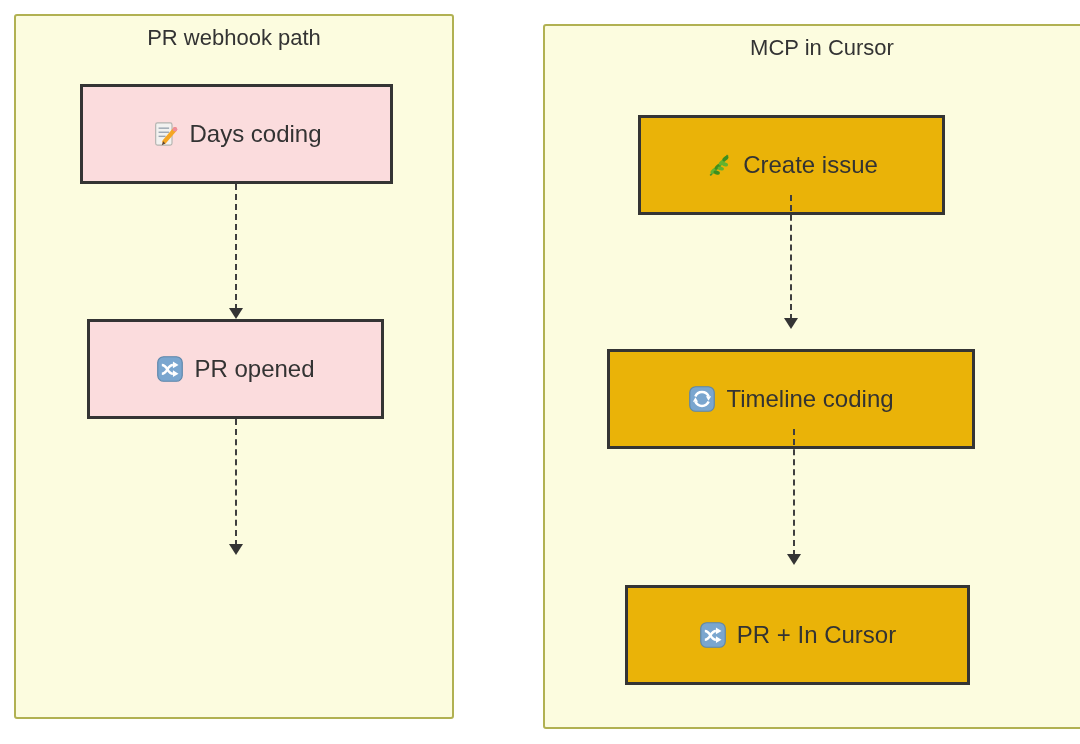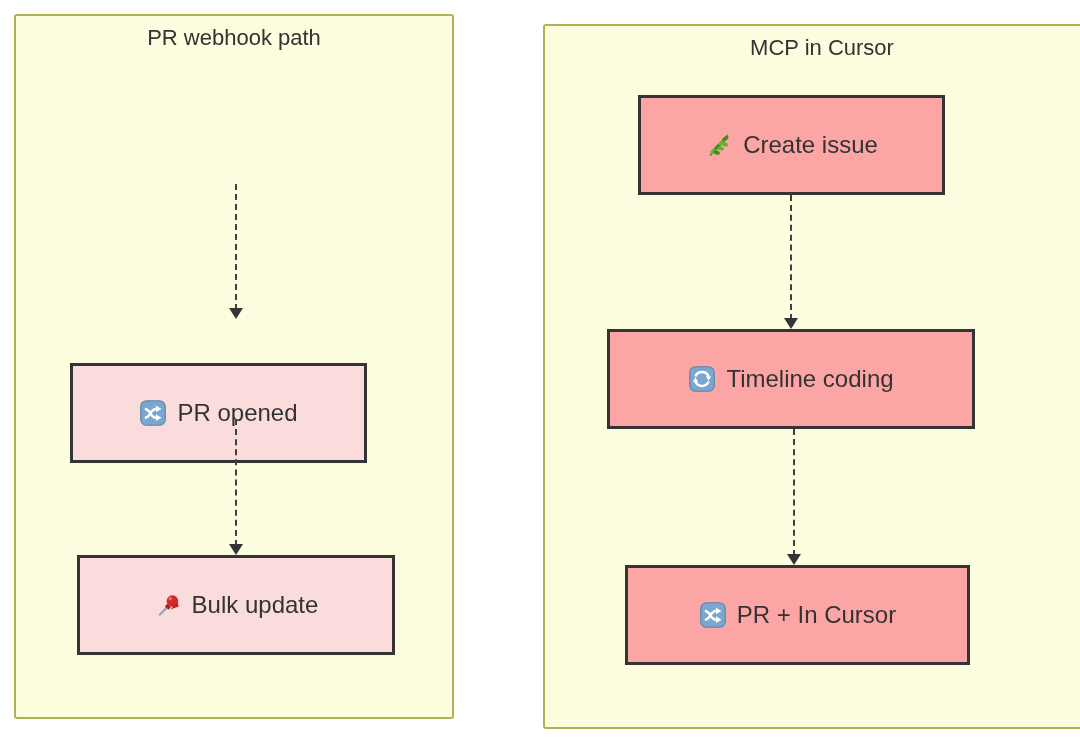--- a/index.html
+++ b/index.html
@@ -22,21 +22,21 @@
   }
   .node{
     position:absolute;
     border:3px solid #343434;
     box-sizing:border-box;
     display:flex;align-items:center;justify-content:center;
     gap:10px;
     font-size:24px;
   }
   .node.pink{background:#fbdcdd;}
-  .node.green{background:#fca5a5;}
+  .node.green{background:#eab308;margin-top:20px;}
   .node svg{flex:0 0 auto;}
   .edge{position:absolute;width:14px;}
   .edge-line{
     position:absolute;left:6px;top:0;bottom:9px;
     border-left:2px dashed #3f3f3f;
   }
   .edge-head{
     position:absolute;left:0;bottom:0;width:0;height:0;
     border-left:7px solid transparent;
     border-right:7px solid transparent;
@@ -44,52 +44,54 @@
   }
 </style>
 </head>
 <body>
 
 <div class="stage">
 
   <section class="cluster" style="left:14px;top:14px;width:440px;height:705px;text-decoration:underline;">
     <div class="cluster-title">PR webhook path</div>
 
+    <div class="node pink" style="left:64px;top:68px;width:313px;height:100px;">
+      <svg width="28" height="28" viewBox="0 0 24 24">
+        <rect x="4" y="2.5" width="14" height="19" rx="1.5" fill="#f2f2f0" stroke="#b4b4b0" stroke-width="1"></rect>
+        <line x1="6.5" y1="7" x2="15.5" y2="7" stroke="#9aa5b1" stroke-width="1.2"></line>
+        <line x1="6.5" y1="10.5" x2="15.5" y2="10.5" stroke="#9aa5b1" stroke-width="1.2"></line>
+        <line x1="6.5" y1="14" x2="12.5" y2="14" stroke="#9aa5b1" stroke-width="1.2"></line>
+        <line x1="20.5" y1="8" x2="11.5" y2="18.5" stroke="#f5a623" stroke-width="3.8" stroke-linecap="round"></line>
+        <circle cx="20.6" cy="7.9" r="1.9" fill="#ef8c9c"></circle>
+        <polygon points="9.2,21.6 12.3,20.2 10.4,18.3" fill="#5f4632"></polygon>
+      </svg>
+      <span>Days coding</span>
+    </div>
 
     <div class="edge" style="left:213px;top:168px;height:135px;">
       <i class="edge-line"></i>
       <i class="edge-head"></i>
     </div>
 
-    <div class="node pink" style="left:54px;top:303px;width:297px;height:100px;margin-top:44px;">
+    <div class="node pink" style="left:71px;top:303px;width:297px;height:100px;">
       <svg width="28" height="28" viewBox="0 0 24 24">
         <rect x="1.5" y="1.5" width="21" height="21" rx="5" fill="#7aa6cf" stroke="#5c86ab" stroke-width="1"></rect>
         <path d="M5 16 C10 16 9.5 8.5 14.5 8.5" fill="none" stroke="#ffffff" stroke-width="2.2"></path>
         <path d="M5 8.5 C10 8.5 9.5 16 14.5 16" fill="none" stroke="#ffffff" stroke-width="2.2"></path>
         <polygon points="14.5,5.6 19.3,8.5 14.5,11.4" fill="#ffffff"></polygon>
         <polygon points="14.5,13.1 19.3,16 14.5,18.9" fill="#ffffff"></polygon>
       </svg>
       <span>PR opened</span>
     </div>
 
     <div class="edge" style="left:213px;top:403px;height:136px;">
       <i class="edge-line"></i>
       <i class="edge-head"></i>
     </div>
 
-    <div class="node pink" style="left:61px;top:539px;width:318px;height:100px;">
-      <svg width="28" height="28" viewBox="0 0 24 24">
-        <line x1="11.5" y1="13.5" x2="4.5" y2="20.8" stroke="#8ea3b8" stroke-width="1.6"></line>
-        <polygon points="11.4,10.9 14.4,13.9 12.3,16 9.3,13" fill="#b01e26"></polygon>
-        <circle cx="15.8" cy="8.6" r="5" fill="#d6262e"></circle>
-        <circle cx="13.9" cy="6.7" r="1.5" fill="#f0757c" opacity="0.9"></circle>
-        <polygon points="17.5,12.3 20.2,9.6 21.2,13.3 13.9,15.9" fill="#c0212a"></polygon>
-      </svg>
-      <span>Bulk update</span>
-    </div>
   </section>
 
   <section class="cluster" style="left:543px;top:24px;width:558px;height:705px;text-decoration:underline;">
     <div class="cluster-title">MCP in Cursor</div>
 
     <div class="node green" style="left:93px;top:69px;width:307px;height:100px;">
       <svg width="28" height="28" viewBox="0 0 24 24">
         <path d="M4.5 21 C9 16 14 11 19.5 3.5" fill="none" stroke="#4a8f2c" stroke-width="1.6"></path>
         <ellipse cx="7.5" cy="17" rx="3.2" ry="1.8" fill="#64b32e" transform="rotate(-40 7.5 17)"></ellipse>
         <ellipse cx="11" cy="13.5" rx="3.2" ry="1.8" fill="#3d8f1f" transform="rotate(-40 11 13.5)"></ellipse>

